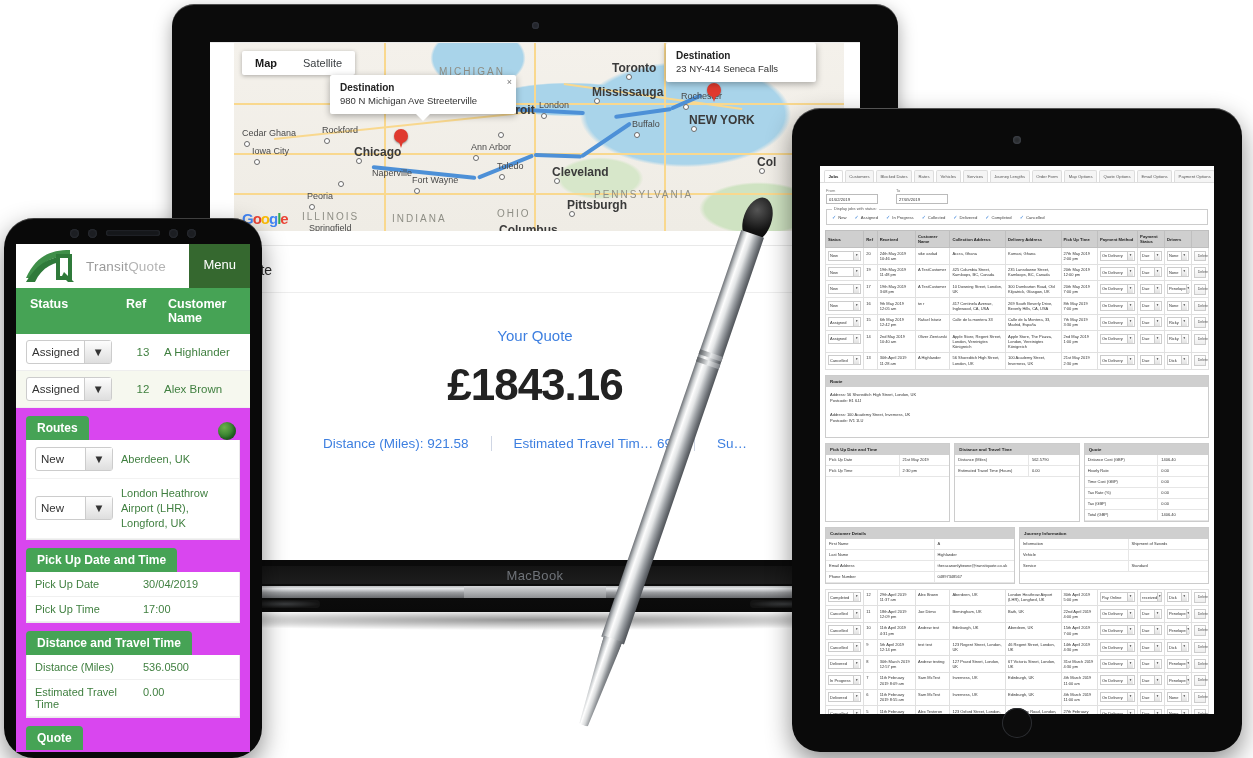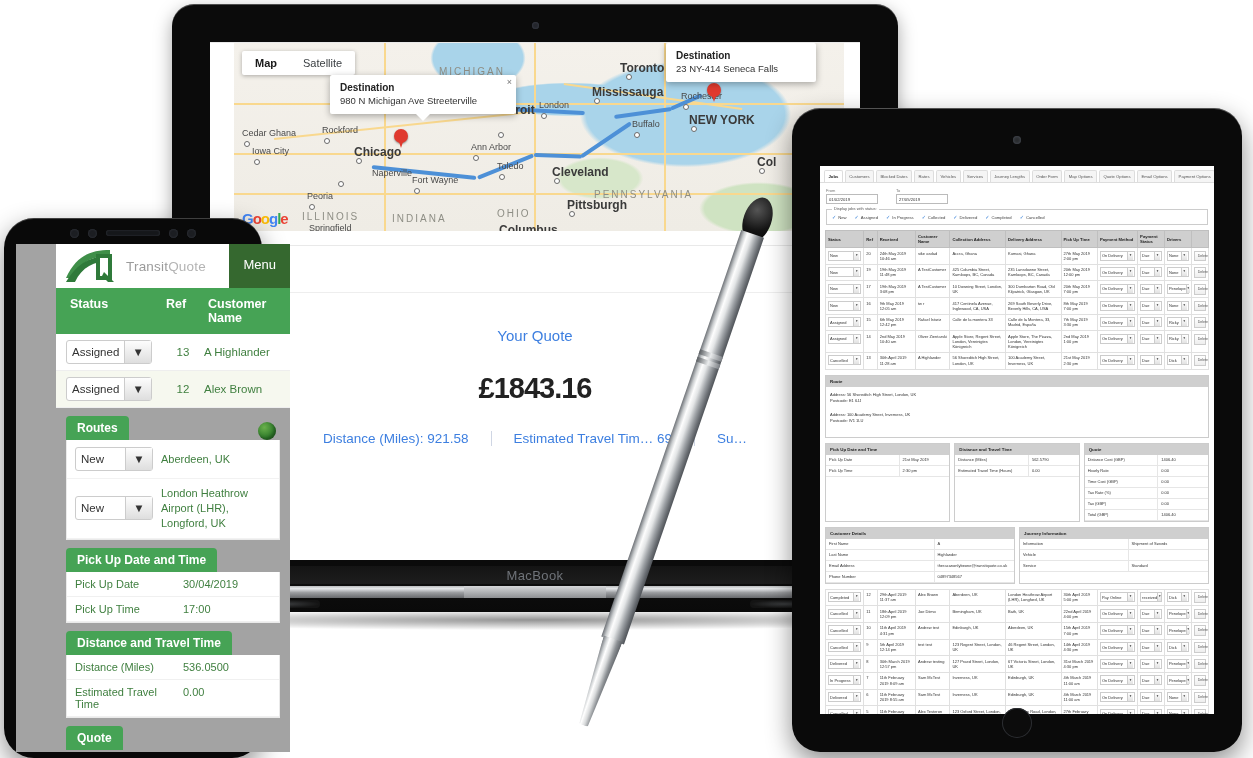--- a/index.html
+++ b/index.html
@@ -67,34 +67,34 @@
       border-left:7px solid transparent;border-right:7px solid transparent;border-top:7px solid #fff;}
   .pin{position:absolute;width:14px;height:14px;border-radius:50% 50% 50% 50%;background:#e03a2f;z-index:7;
       box-shadow:0 1px 2px rgba(0,0,0,.4);}
   .pin:after{content:"";position:absolute;left:4px;top:10px;border-left:3px solid transparent;
       border-right:3px solid transparent;border-top:9px solid #e03a2f;}
 
   .quote-sec{margin-top:14px;border-top:1px solid #e9e9e9;}
   .quote-head{padding:16px 24px 14px 24px;font-size:14px;color:#2b2b2b;}
   .quote-body{border-top:1px solid #eee;background:#fff;padding:34px 0 0 0;text-align:center;}
   .yq{color:#3d7fe0;font-size:15px;}
-  .bigprice{font-size:29px;color:#222;font-weight:700;letter-spacing:-1px;margin-top:28px;}
+  .bigprice{font-size:44px;color:#222;font-weight:700;letter-spacing:-1px;margin-top:16px;}
   .qmeta{margin-top:26px;display:flex;justify-content:center;gap:0;color:#3d7fe0;font-size:13.5px;}
   .qmeta span{padding:0 22px;border-right:1px solid #cfd6e4;}
   .qmeta span:last-child{border-right:none;}
 
   
   .phone{position:absolute;left:4px;top:218px;width:258px;height:540px;z-index:30;}
   .phone-body{position:absolute;inset:0;background:#090909;border-radius:30px;
       box-shadow:inset 0 1px 0 rgba(255,255,255,.22), 0 10px 26px rgba(0,0,0,.45);}
   .phone-speakers{position:absolute;left:0;right:0;top:10px;height:10px;display:flex;
       align-items:center;justify-content:center;gap:9px;}
   .sp-dot{width:9px;height:9px;border-radius:50%;background:#1c1e22;box-shadow:inset 0 0 2px #3b3f47;}
   .sp-bar{width:54px;height:6px;border-radius:3px;background:#15171a;box-shadow:inset 0 0 2px #3b3f47;}
-  .phone-screen{position:absolute;left:12px;top:26px;width:234px;height:508px;background:#a3a3a3;overflow:hidden;padding-left:40px;}
+  .phone-screen{position:absolute;left:12px;top:26px;width:234px;height:508px;background:#d946ef;overflow:hidden;}
 
   .ph-top{display:flex;align-items:center;background:#fff;height:44px;}
   .ph-logo{width:70px;height:44px;position:relative;}
   .ph-brand{font-size:13.5px;color:#9b9b9b;letter-spacing:.2px;}
   .ph-brand b{font-weight:400;color:#b4b4b4;}
   .ph-menu{margin-left:auto;background:#35682f;color:#fff;font-size:13px;
       padding:13px 14px;height:44px;box-sizing:border-box;}
   .ph-thead{display:flex;background:#46a355;color:#fff;font-size:12.5px;font-weight:700;padding:9px 0;}
   .ph-thead div:nth-child(1){flex:0 0 96px;padding-left:14px;}
   .ph-thead div:nth-child(2){flex:0 0 42px;}
@@ -237,21 +237,21 @@
             <div class="infow" style="left:432px;top:0px;width:130px;">
               <div class="t">Destination</div>
               <div class="s">23 NY-414 Seneca Falls</div>
             </div>
             <div class="pin" style="left:473px;top:40px;"></div>
 
             <div class="gmark">
               <i style="color:#4285F4">G</i><i style="color:#EA4335">o</i><i style="color:#FBBC05">o</i><i style="color:#4285F4">g</i><i style="color:#34A853">l</i><i style="color:#EA4335">e</i>
             </div>
             <div id="city-layer">
-                <div class="city big" style="left: 386px; top: 18px;">Toronto</div>
+                <div class="city big" style="left: 378px; top: 18px;">Toronto</div>
                 <div class="citydot" style="left: 392px; top: 31px;"></div>
                 <div class="city big" style="left: 358px; top: 42px;">Mississauga</div>
                 <div class="citydot" style="left: 360px; top: 55px;"></div>
                 <div class="city " style="left: 305px; top: 57px;">London</div>
                 <div class="citydot" style="left: 307px; top: 70px;"></div>
                 <div class="city " style="left: 447px; top: 48px;">Rochester</div>
                 <div class="citydot" style="left: 449px; top: 61px;"></div>
                 <div class="city " style="left: 398px; top: 76px;">Buffalo</div>
                 <div class="citydot" style="left: 400px; top: 89px;"></div>
                 <div class="city big" style="left: 455px; top: 70px;">NEW YORK</div>

